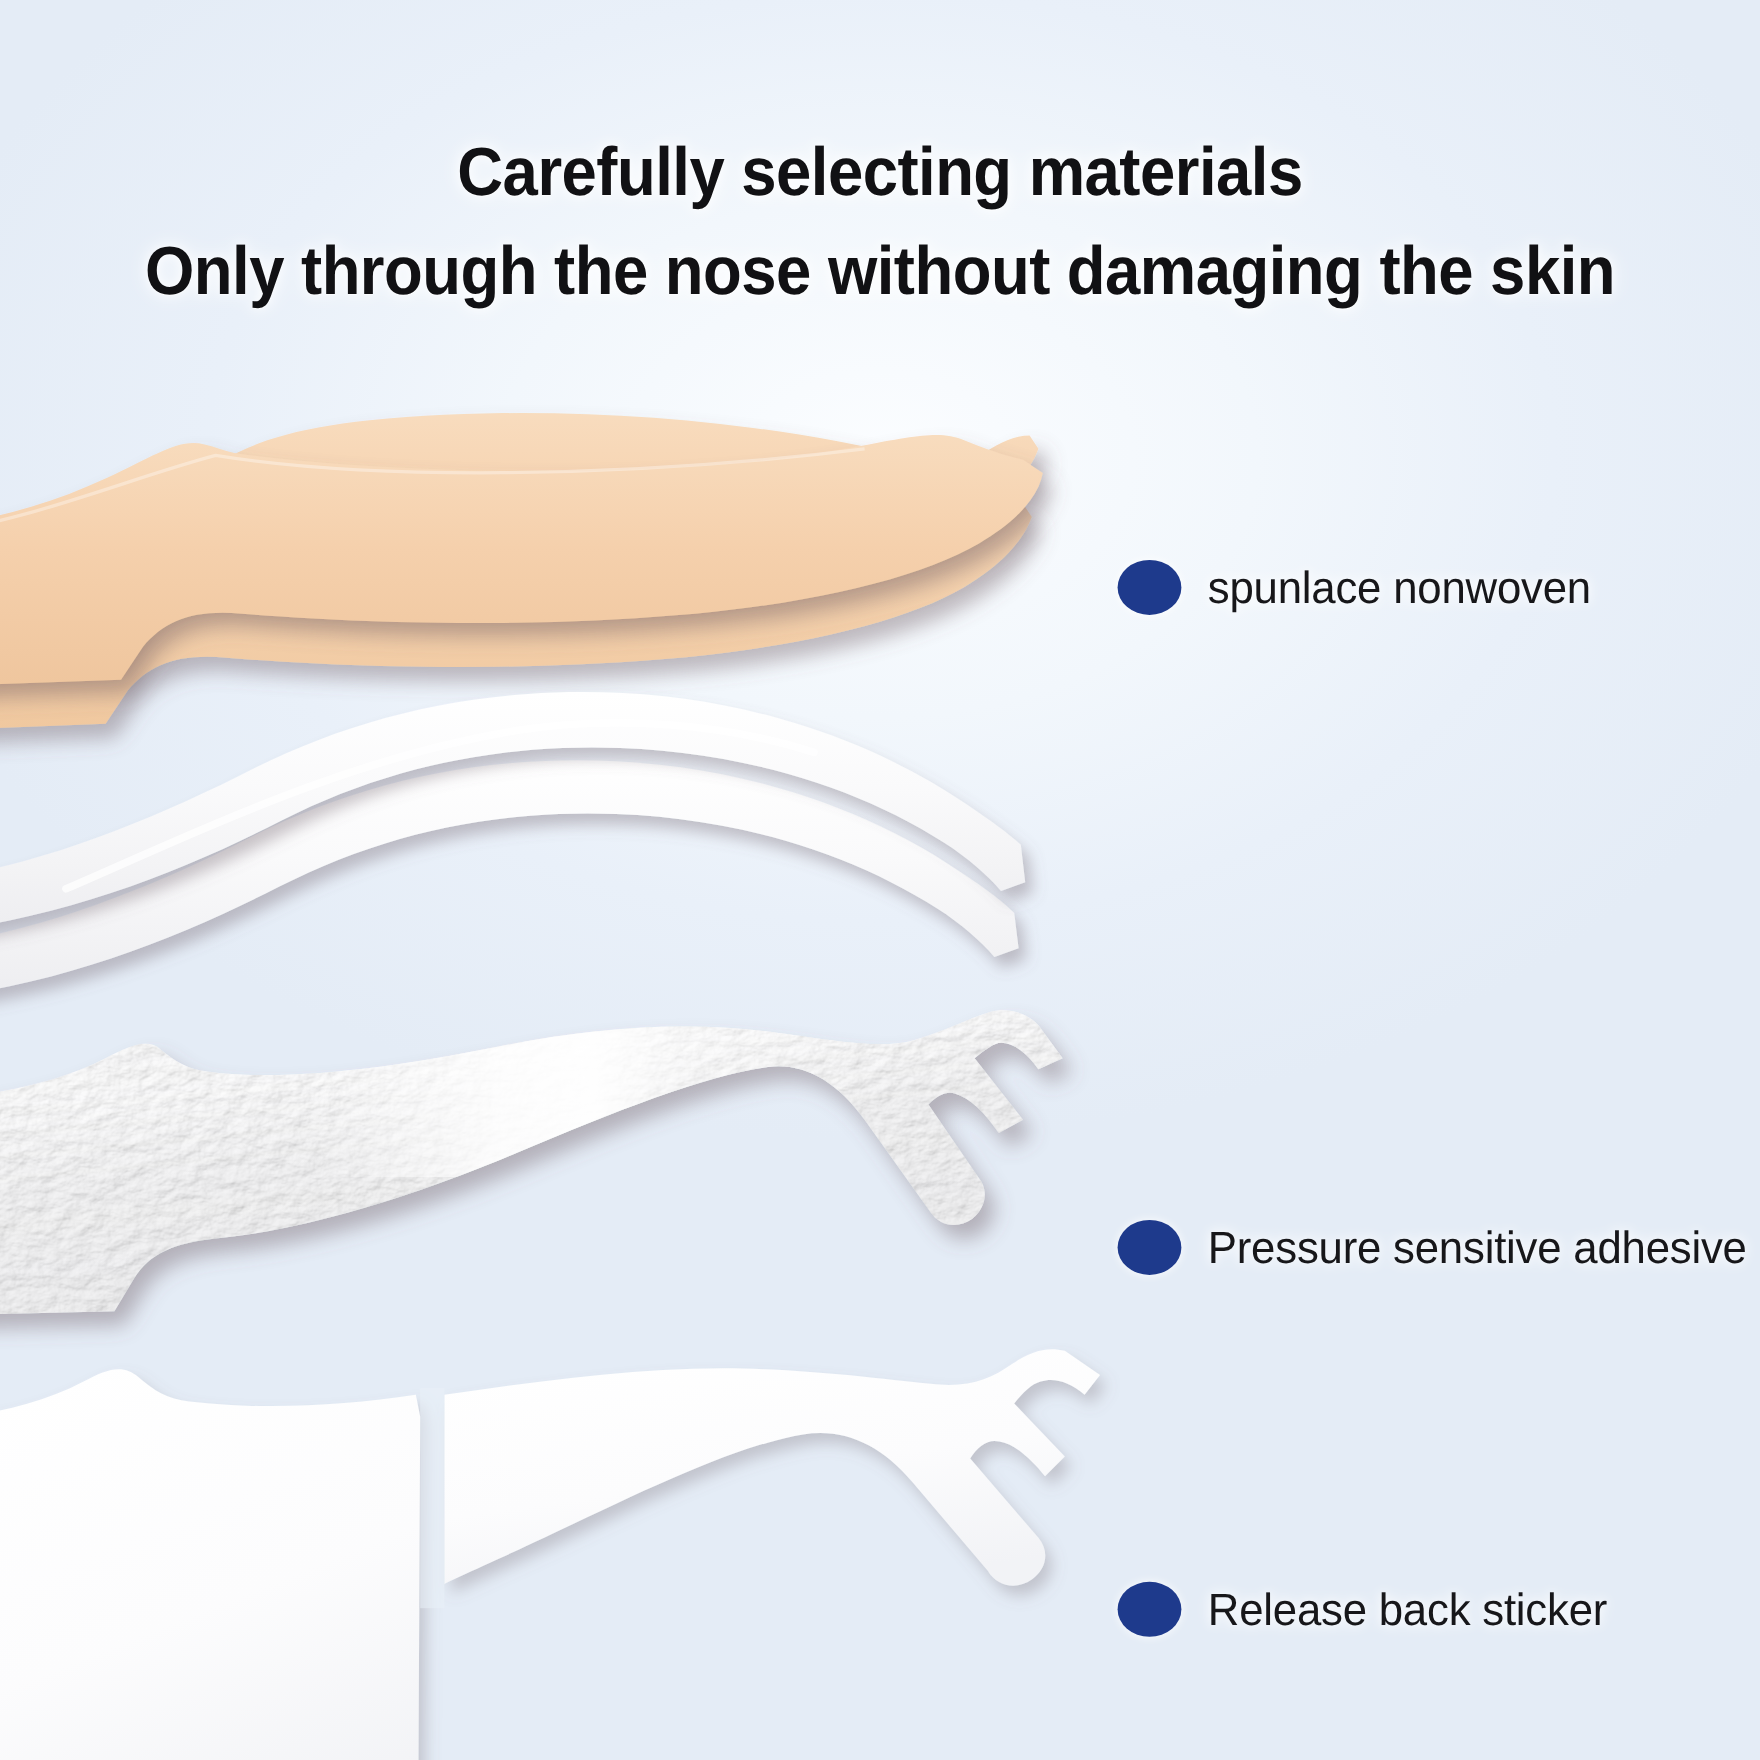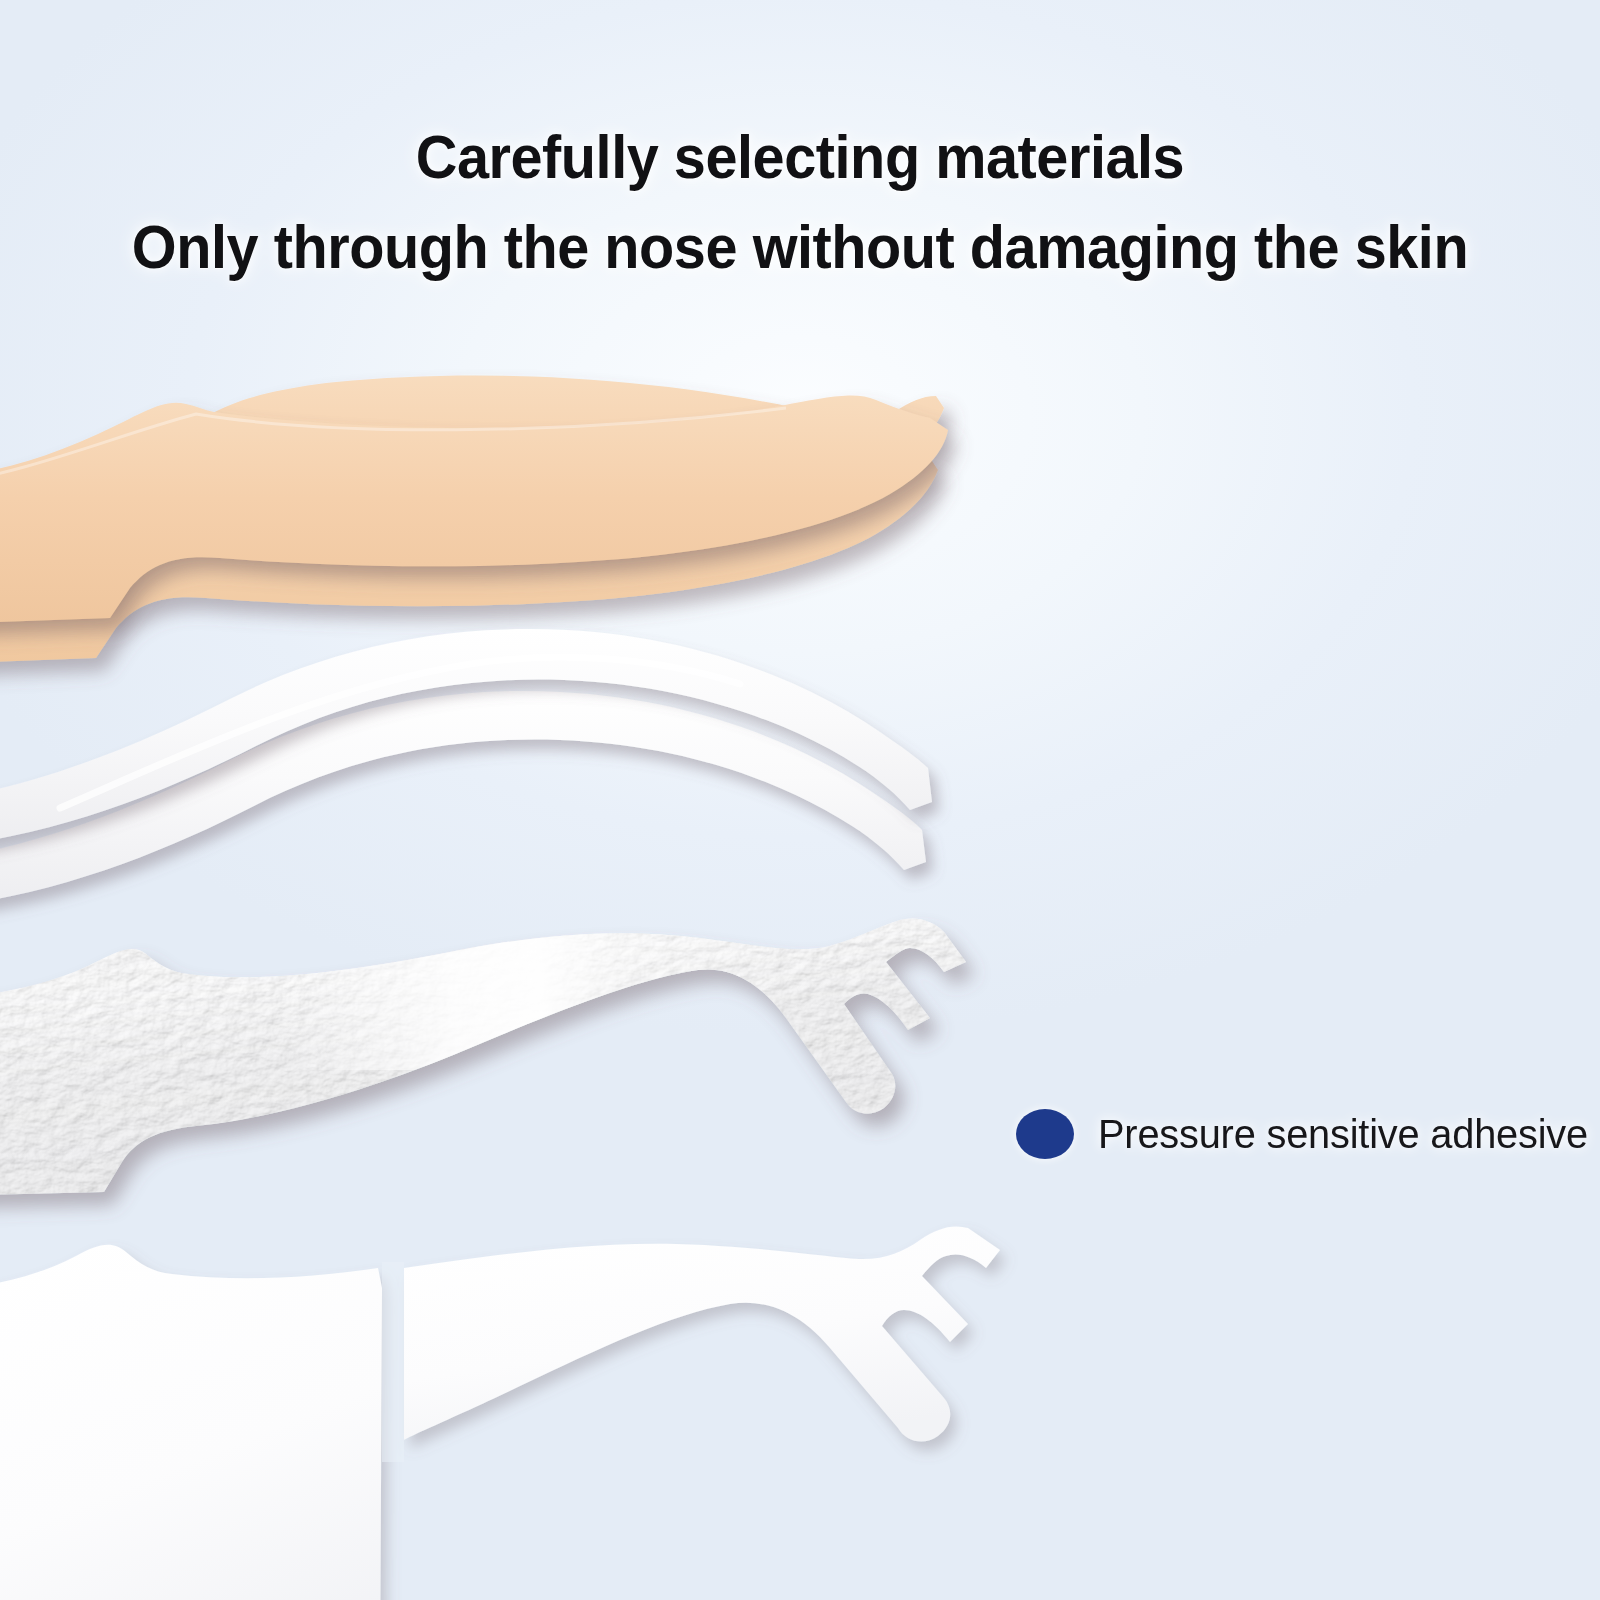--- a/index.html
+++ b/index.html
@@ -373,23 +373,31 @@
     </g>
   </svg>
 
   <div class="headings">
     <div id="title-1" class="title-line">Carefully selecting materials</div>
     <div id="title-2" class="title-line">Only through the nose without damaging the skin</div>
   </div>
 
   <div id="legend">
 
+    <div class="legend-row" id="legend-row-0">
+      <span class="legend-dot" style="background:#1E3A8C"></span>
+      <span class="legend-text">spunlace nonwoven</span>
+    </div>
 
 
     <div class="legend-row" id="legend-row-2">
       <span class="legend-dot" style="background:#1E3A8C"></span>
       <span class="legend-text">Pressure sensitive adhesive</span>
     </div>
 
+    <div class="legend-row" id="legend-row-3">
+      <span class="legend-dot" style="background:#1E3A8C"></span>
+      <span class="legend-text">Release back sticker</span>
+    </div>
 
   </div>
 
 </div>
 
 </body></html>

